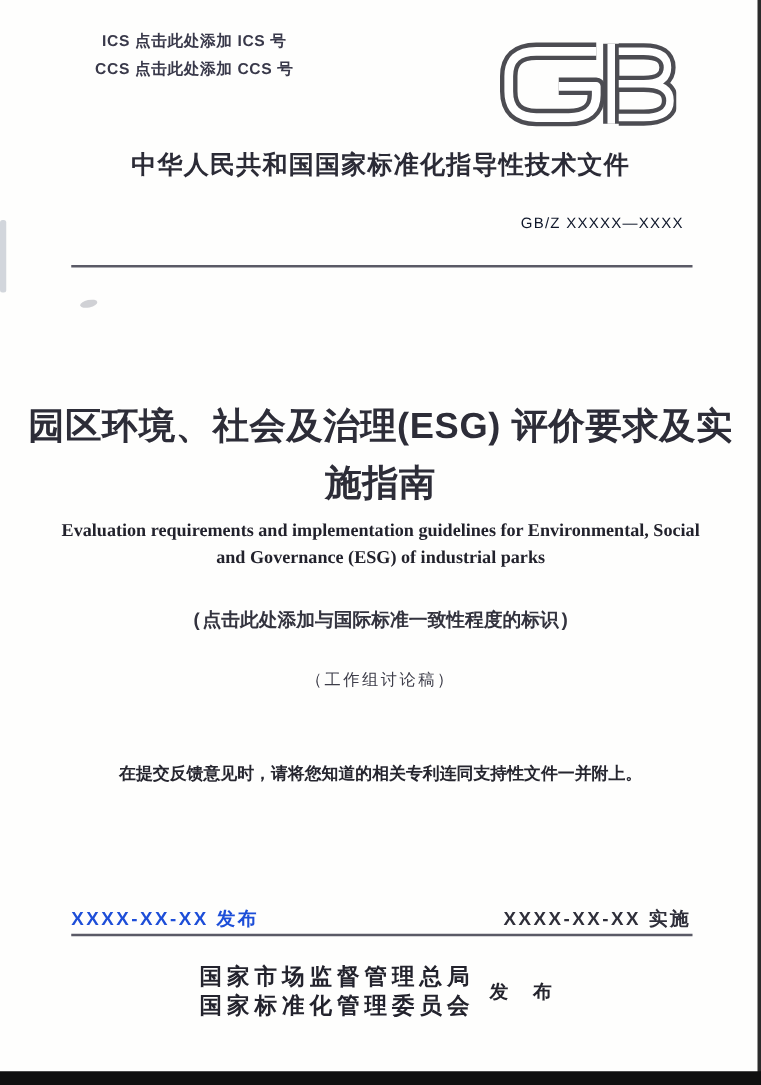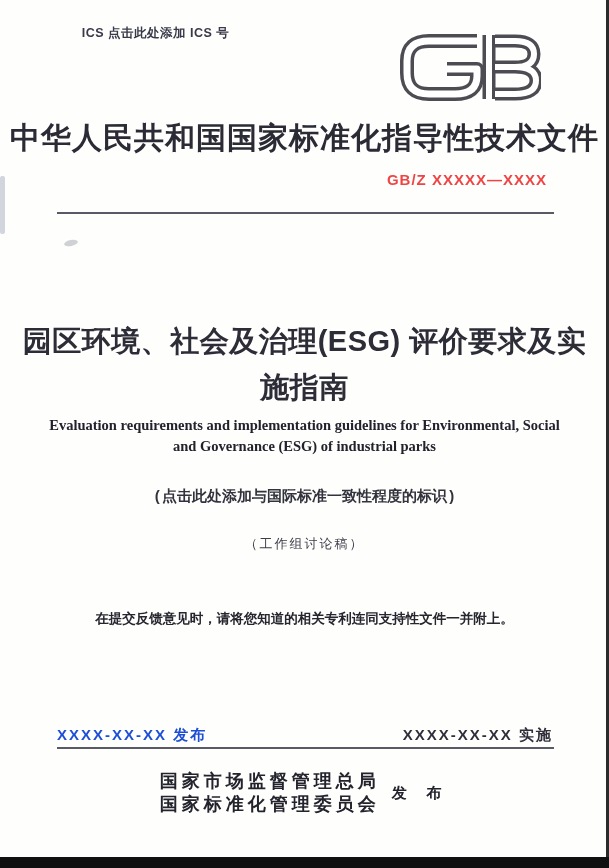--- a/index.html
+++ b/index.html
@@ -21,26 +21,26 @@
   .ics-block{position:absolute;left:68px;top:22px;font-size:12.5px;font-weight:bold;color:#39394a;line-height:22px;letter-spacing:.5px;}
   .ics-row span.code{display:inline-block;width:36px;text-align:right;}
   .ics-row span.ph{cursor:pointer;}
 
   
   .gb-logo{position:absolute;top:26px;right:68px;width:150px;height:82px;}
 
   
   .nat-title{
     position:absolute;left:0;top:118px;width:100%;
-    text-align:center;font-size:30px;font-weight:700;
+    text-align:center;font-size:20px;font-weight:700;
     letter-spacing:1px;color:#2b2b36;white-space:nowrap;
   }
   .std-number{
     position:absolute;top:171px;right:62px;
-    font-size:15px;font-weight:700;letter-spacing:1px;color:#ef4444;
+    font-size:12px;font-weight:400;letter-spacing:1px;color:#0f172a;
   }
   .rule{position:absolute;left:57px;width:497px;height:2px;background:#5a5a66;}
   .rule-top{top:212px;}
   .rule-bottom{top:747px;}
 
   
   .doc-title{
     position:absolute;left:20px;top:318px;width:569px;
     text-align:center;font-size:29px;font-weight:700;
     line-height:46px;color:#2d2d38;letter-spacing:.5px;
@@ -90,20 +90,24 @@
   <div class="edge-right"></div>
   <div class="edge-bottom"></div>
   <div class="edge-left-smudge"></div>
   <div class="ink-smudge"></div>
 
   <div class="ics-block">
     <div class="ics-row">
       <span class="code">ICS</span>
       <span class="ph">点击此处添加 ICS 号</span>
     </div>
+    <div class="ics-row">
+      <span class="code">CCS</span>
+      <span class="ph">点击此处添加 CCS 号</span>
+    </div>
   </div>
 
   <svg class="gb-logo" viewBox="0 0 150 82" xmlns="http://www.w3.org/2000/svg">
     <g fill="none" stroke-linejoin="round" stroke-linecap="butt">
 
       <path d="M 86 15 H 38 Q 16 15 16 35 v 12 Q 16 68 38 68 h 26 Q 86 68 86 50 V 43 H 56" stroke="#4c4c52" stroke-width="14"></path>
       <path d="M 86 15 H 38 Q 16 15 16 35 v 12 Q 16 68 38 68 h 26 Q 86 68 86 50 V 43 H 56" stroke="#ffffff" stroke-width="7"></path>
 
       <path d="M 98 9 V 73" stroke="#4c4c52" stroke-width="13"></path>
       <path d="M 98 9 V 73" stroke="#ffffff" stroke-width="6"></path>

